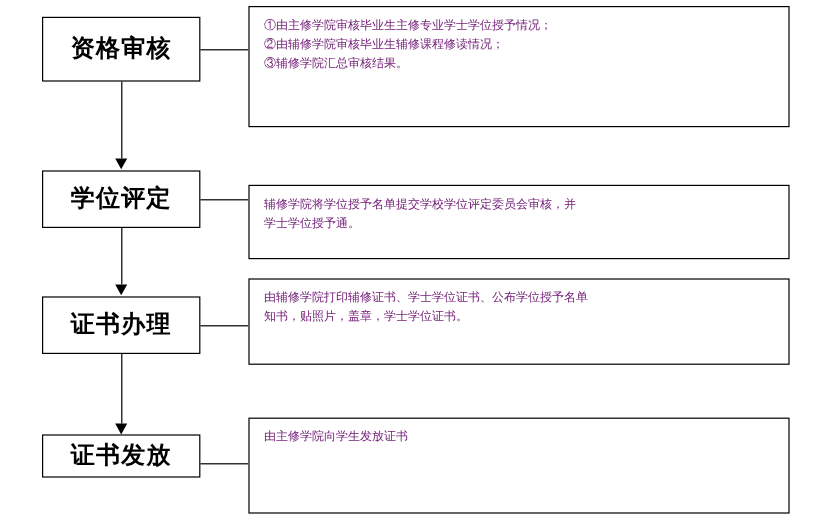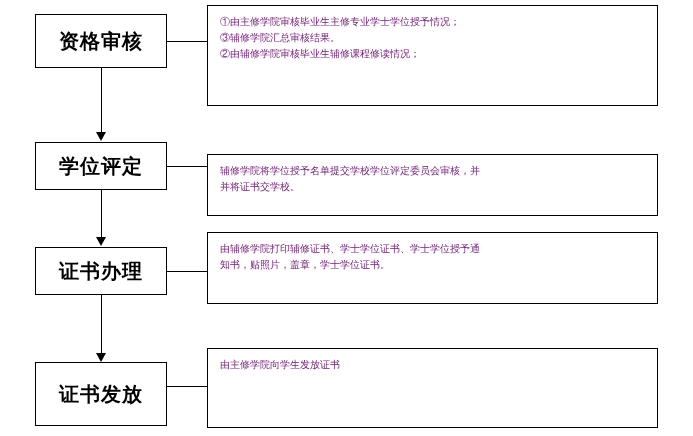--- a/index.html
+++ b/index.html
@@ -71,52 +71,52 @@
 <body>
 
 <div id="canvas">
 
   <div class="stage-box" style="left:35px; top:14px; width:132px; height:54px;">
     <span class="stage-label">资格审核</span>
   </div>
   <div class="connector-h" style="left:167px; top:41px; width:40px;"></div>
   <div class="detail-box" style="left:207px; top:5px; width:451px; height:101px;">
     <div class="detail-line">①由主修学院审核毕业生主修专业学士学位授予情况；</div>
+    <div class="detail-line">②由辅修学院审核毕业生辅修课程修读情况；</div>
     <div class="detail-line">③辅修学院汇总审核结果。</div>
-    <div class="detail-line">②由辅修学院审核毕业生辅修课程修读情况；</div>
   </div>
 
   <div class="arrow-shaft" style="left:101px; top:68px; height:64px;"></div>
   <div class="arrow-head" style="left:96px; top:132px;"></div>
 
   <div class="stage-box" style="left:35px; top:142px; width:132px; height:48px;">
     <span class="stage-label">学位评定</span>
   </div>
   <div class="connector-h" style="left:167px; top:166px; width:40px;"></div>
   <div class="detail-box" style="left:207px; top:140px; width:451px; height:62px;margin-top:14px;">
     <div class="detail-line">辅修学院将学位授予名单提交学校学位评定委员会审核，并</div>
-    <div class="detail-line">并将证书交学校。</div>
+    <div class="detail-line">学士学位授予通。</div>
   </div>
 
   <div class="arrow-shaft" style="left:101px; top:190px; height:47px;"></div>
   <div class="arrow-head" style="left:96px; top:237px;"></div>
 
   <div class="stage-box" style="left:35px; top:247px; width:132px; height:48px;">
     <span class="stage-label">证书办理</span>
   </div>
   <div class="connector-h" style="left:167px; top:271px; width:40px;"></div>
   <div class="detail-box" style="left:207px; top:232px; width:451px; height:72px;">
-    <div class="detail-line">由辅修学院打印辅修证书、学士学位证书、学士学位授予通</div>
+    <div class="detail-line">由辅修学院打印辅修证书、学士学位证书、公布学位授予名单</div>
     <div class="detail-line">知书，贴照片，盖章，学士学位证书。</div>
   </div>
 
   <div class="arrow-shaft" style="left:101px; top:295px; height:58px;"></div>
   <div class="arrow-head" style="left:96px; top:353px;"></div>
 
-  <div class="stage-box" style="left:35px; top:362px; width:132px; height:64px;">
+  <div class="stage-box" style="left:35px; top:362px; width:132px; height:36px;">
     <span class="stage-label">证书发放</span>
   </div>
   <div class="connector-h" style="left:167px; top:386px; width:40px;"></div>
   <div class="detail-box" style="left:207px; top:348px; width:451px; height:80px;">
     <div class="detail-line">由主修学院向学生发放证书</div>
   </div>
 
 </div>
 
 </body></html>

